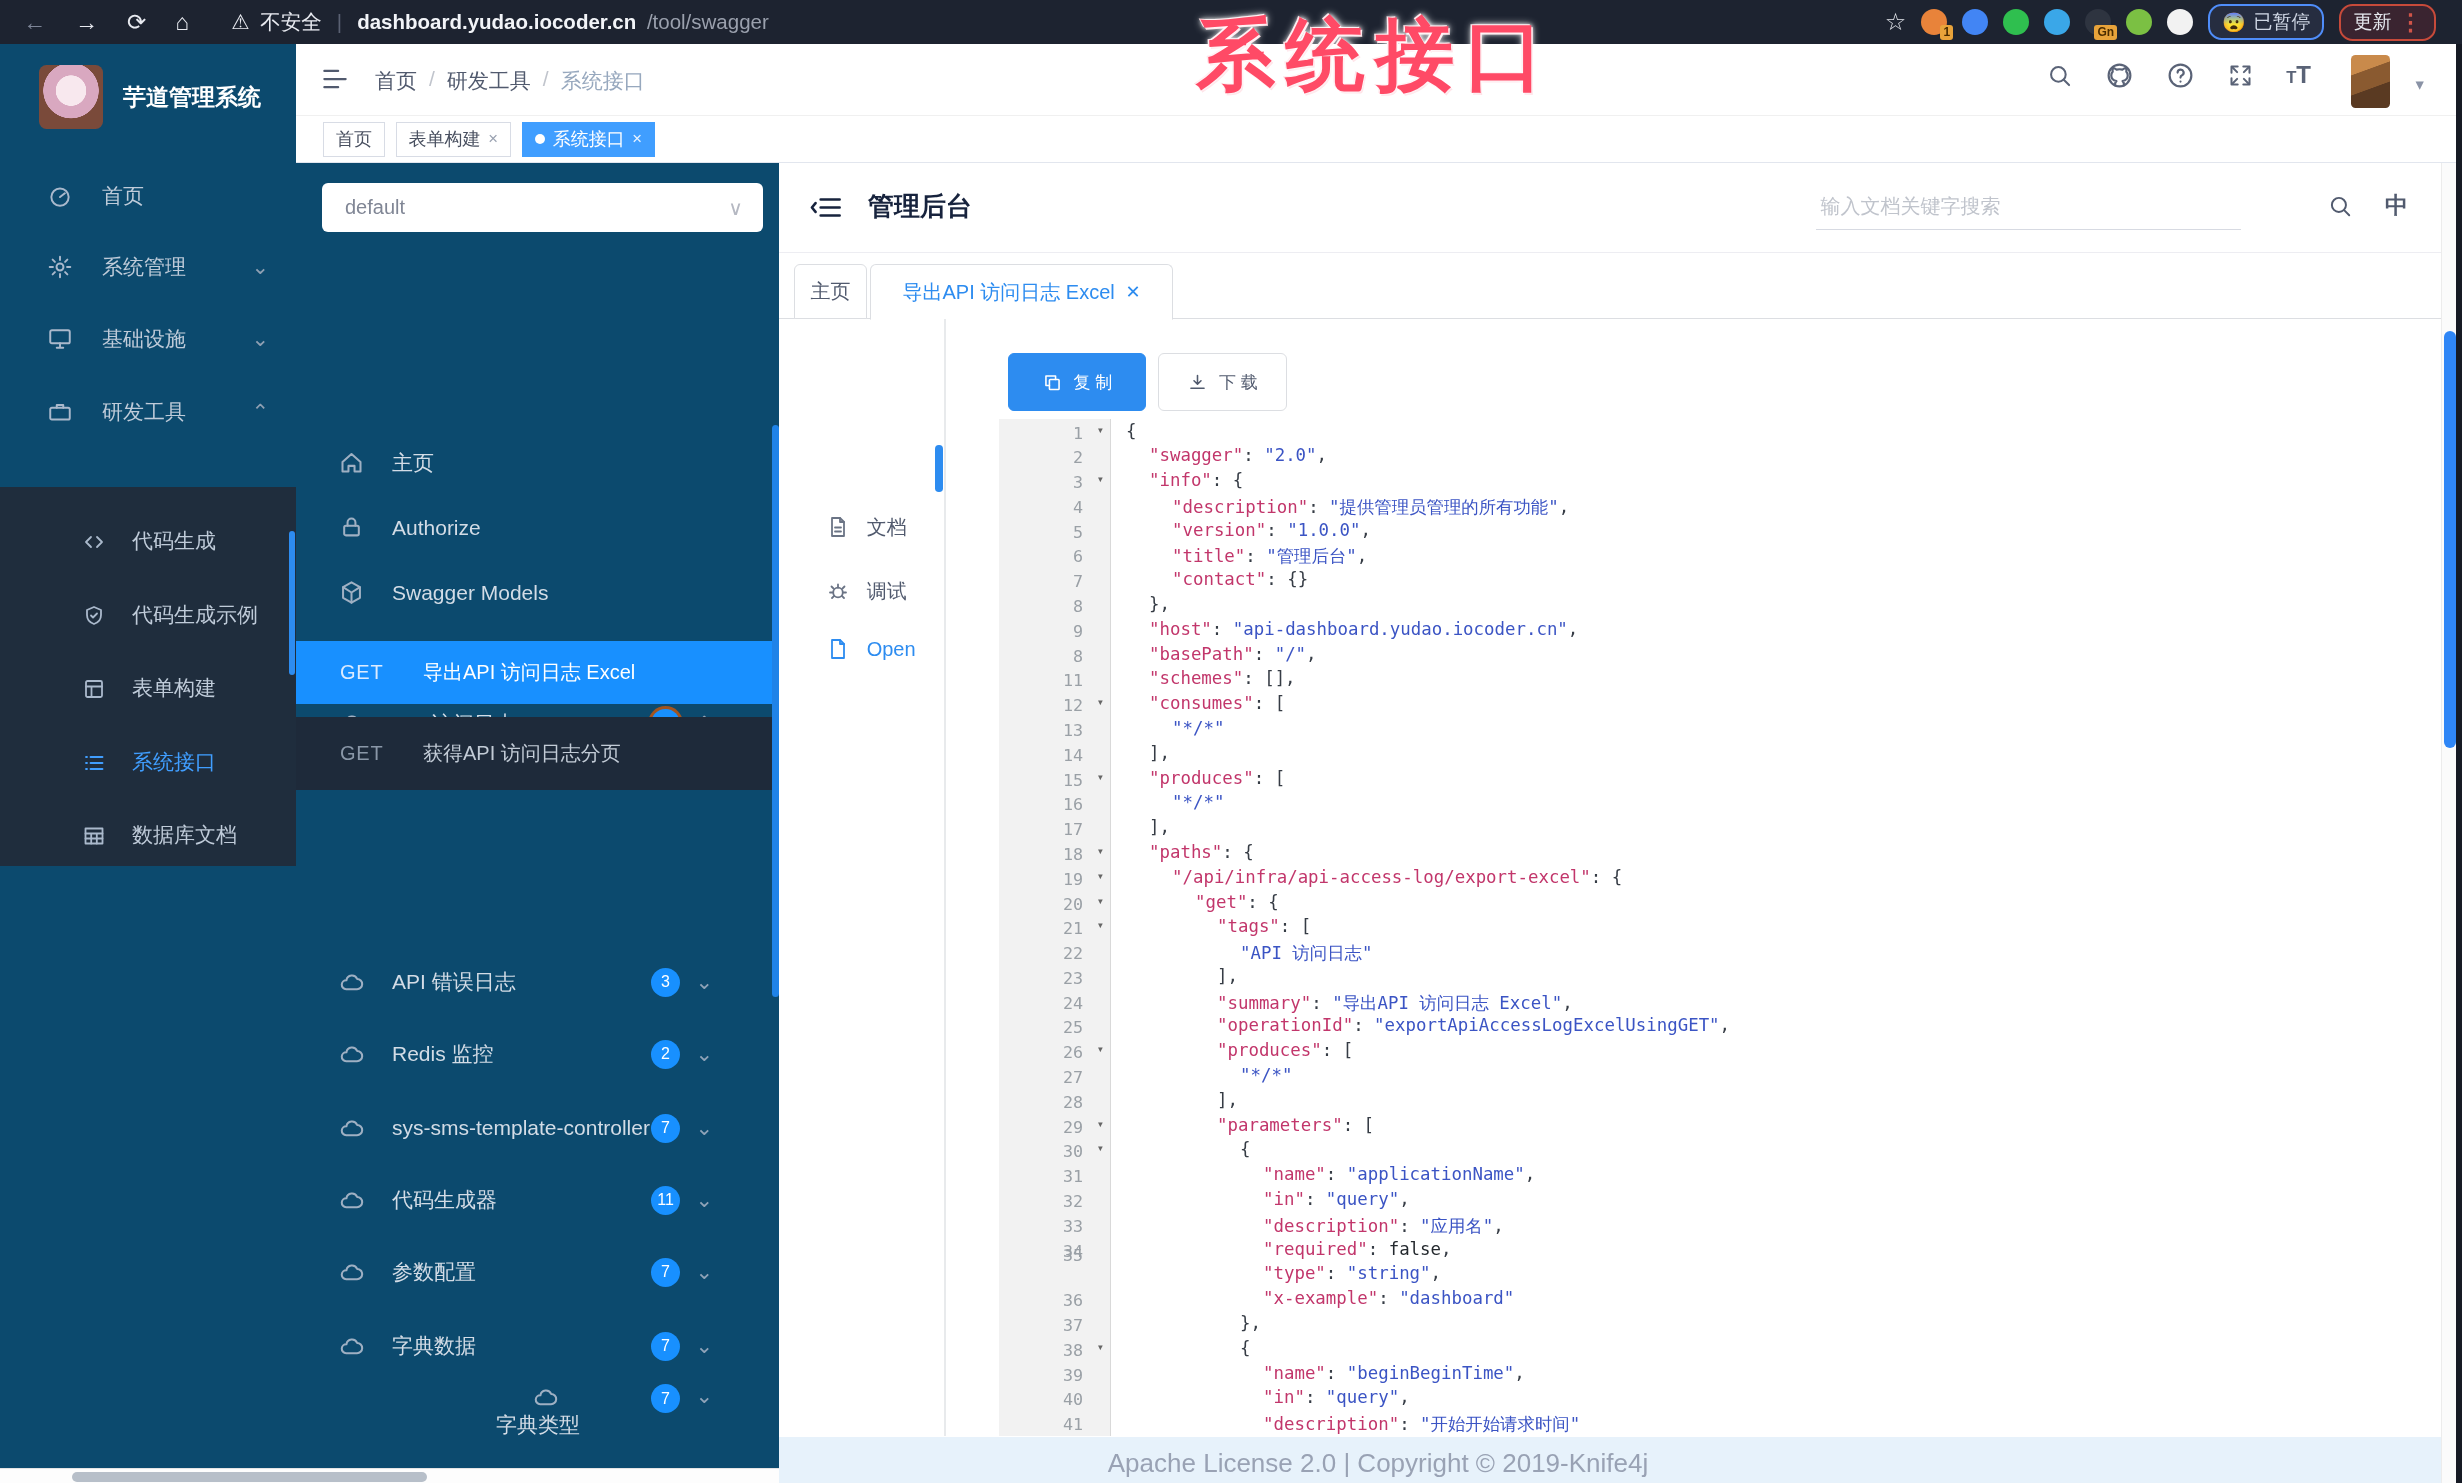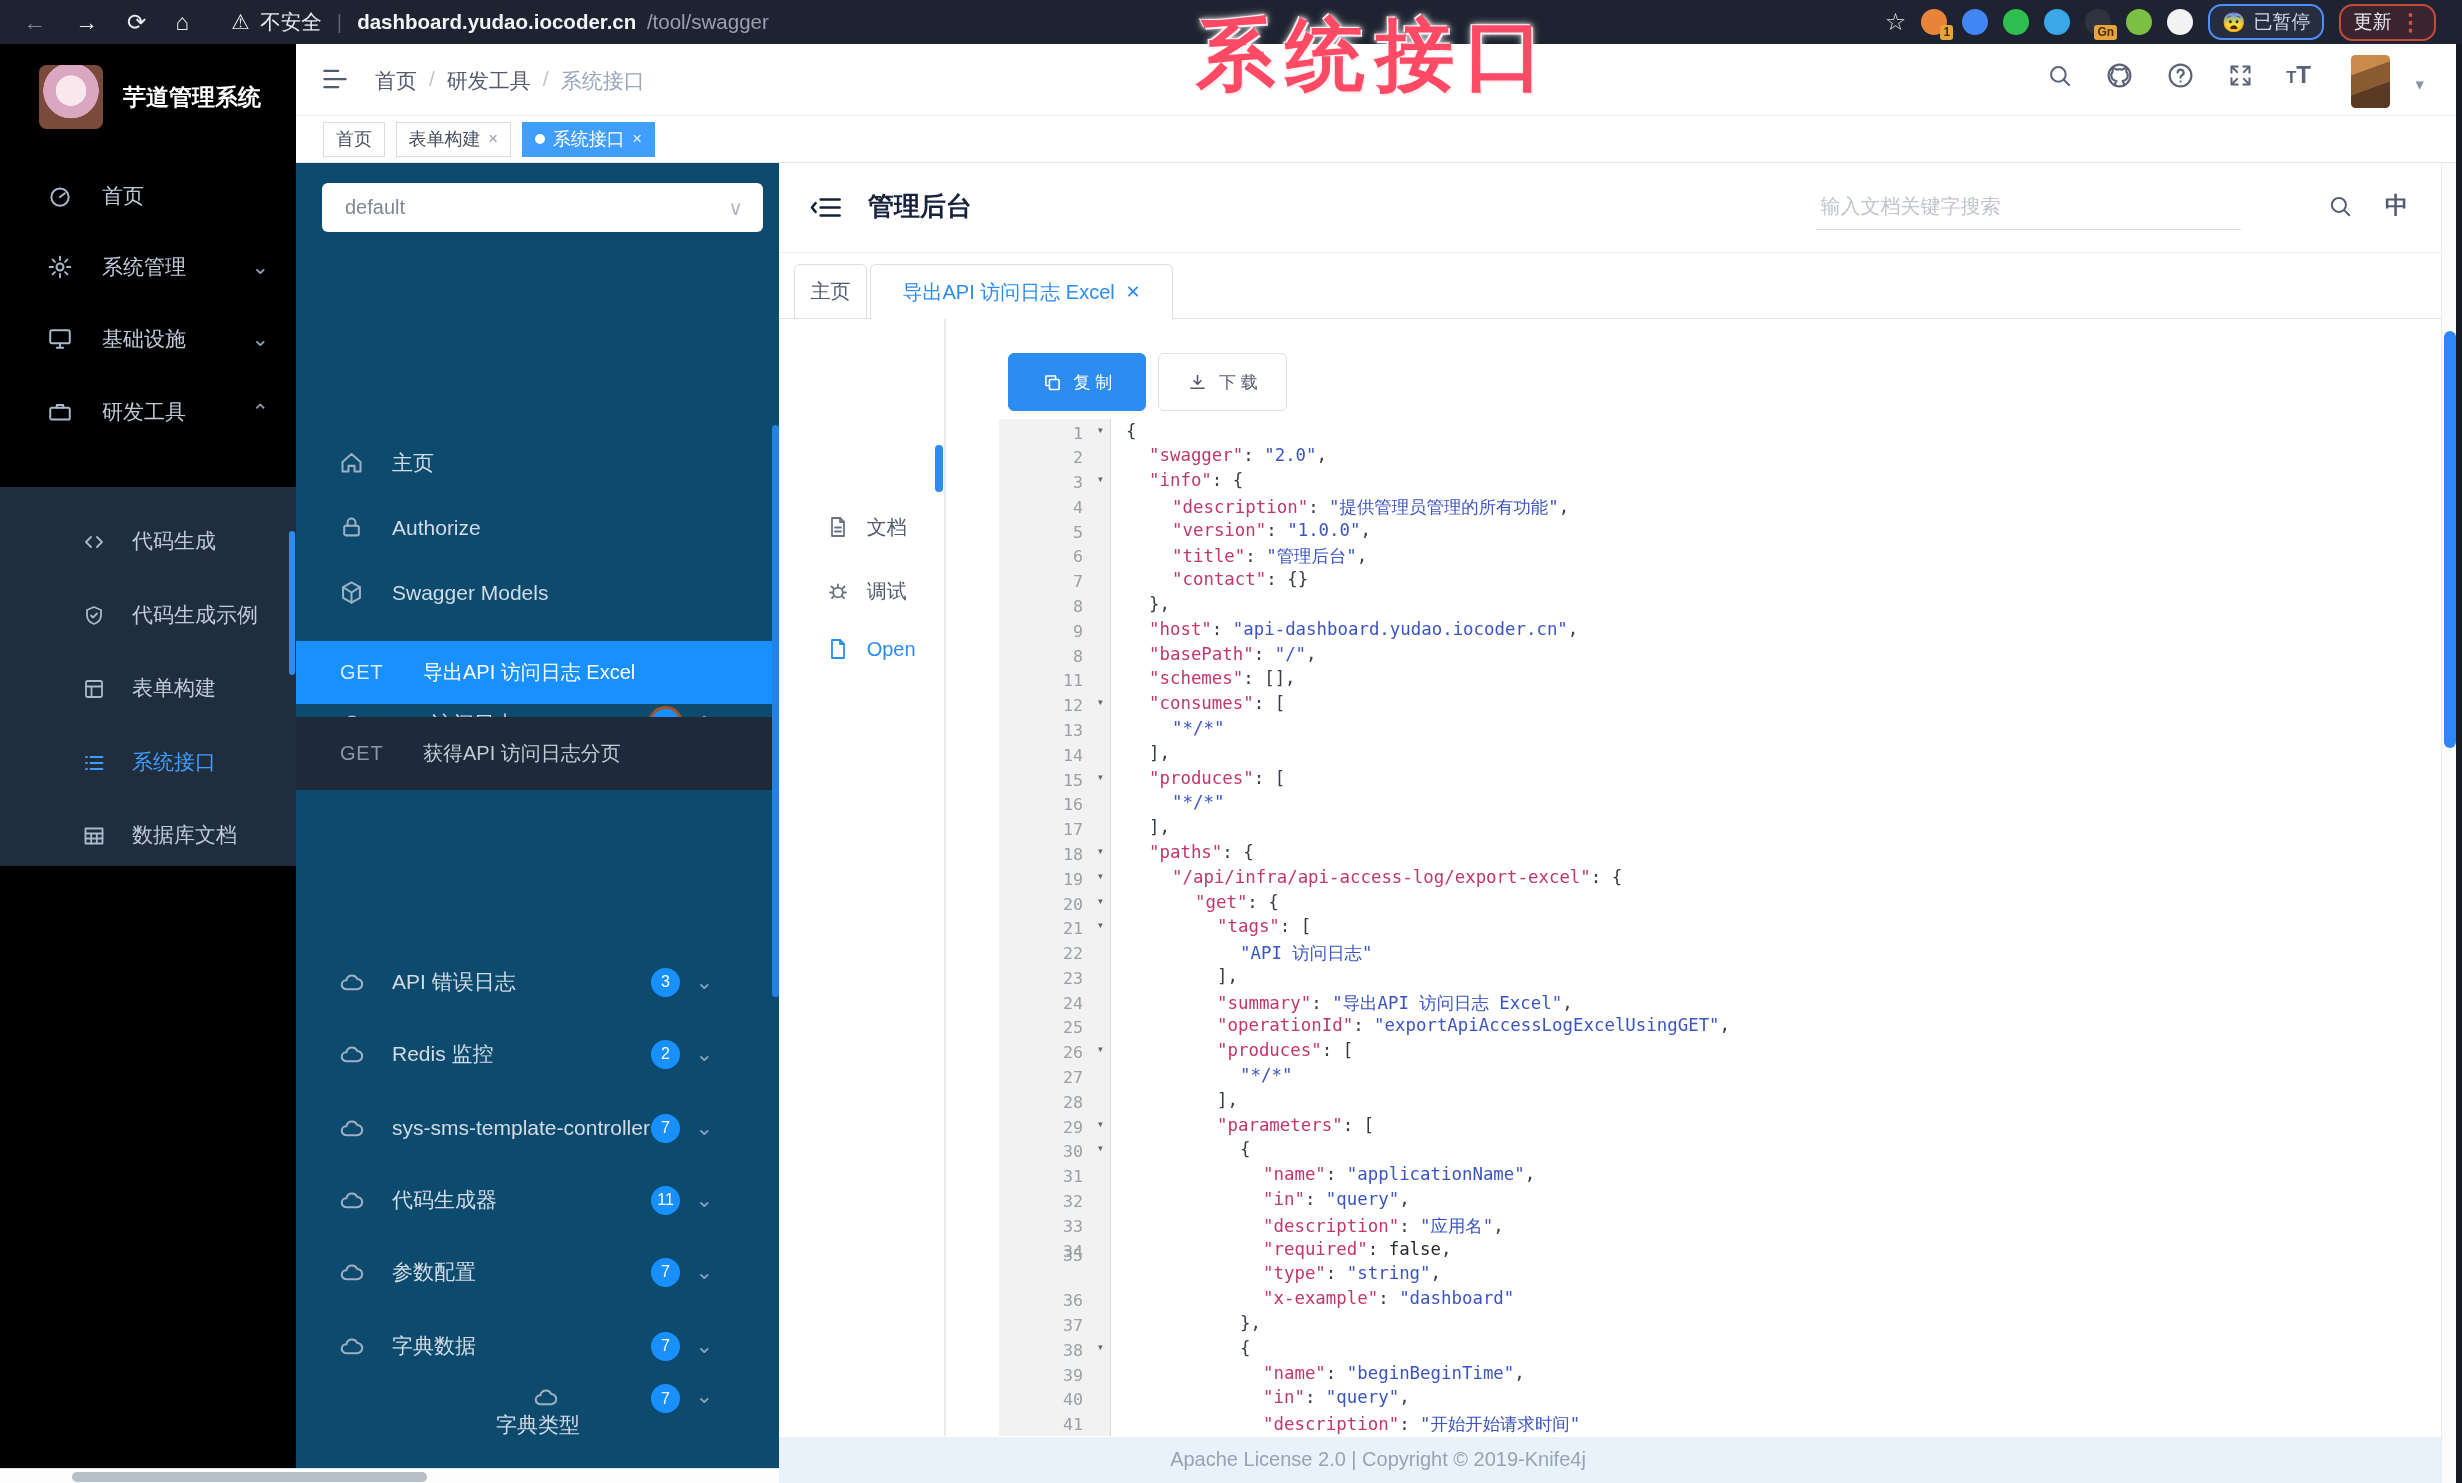--- a/index.html
+++ b/index.html
@@ -21,21 +21,21 @@
             border-radius:3px;padding:0 3px;line-height:15px;font-weight:bold;}
   .pill{display:flex;align-items:center;gap:7.6px;border-radius:13.6px;padding:3px 12px;font-size:19px;color:#cfd6e4;}
   .pill.paused{border:2.3px solid #4f8df9;background:#262d40;}
   .pill.update{border:2.3px solid #c74a3a;background:#3a2430;color:#e3e6ec;}
   .threedot{color:#d05448;font-size:23px;font-weight:bold;letter-spacing:0;}
   
   .watermark{position:absolute;left:1196px;top:3px;font-size:79px;font-weight:bold;color:#ff4a66;
              letter-spacing:10.6px;z-index:60;
              text-shadow:0 0 4.5px #fff,0 0 9px #fff,1.5px 1.5px 0 #ffd9e0,-1.5px -1.5px 0 #ffd9e0;}
   
-  .sidebar{position:absolute;left:0;top:44px;width:296px;height:1440px;background:#000000;overflow:hidden;}
+  .sidebar{position:absolute;left:0;top:44px;width:296px;height:1440px;background:#0c4a6e;overflow:hidden;}
   .logo-row{display:flex;align-items:center;gap:20px;padding:21px 0 0 39px;}
   .logo-img{width:64px;height:64px;border-radius:7.6px;
             background:radial-gradient(circle at 50% 40%,#f8e8ee 0 30%,#d9a8c0 31% 55%,#7a4a3a 56% 100%);}
   .logo-title{color:#fff;font-size:23px;font-weight:bold;}
   .m-item{position:absolute;left:0;width:296px;height:71px;display:flex;align-items:center;color:#bfcbd9;font-size:21px;cursor:pointer;}
   .m-item .mi{margin-left:47px;margin-right:29px;color:#aab9cc;}
   .m-item .arrow{position:absolute;right:27px;color:#8fa0b3;}
   .submenu{position:absolute;left:0;top:443px;width:296px;height:379px;background:#1f2d3d;}
   .s-item{position:absolute;left:0;width:296px;height:74px;display:flex;align-items:center;color:#bfcbd9;font-size:21px;cursor:pointer;}
   .s-item .mi{margin-left:82px;margin-right:26px;color:#aab9cc;}
@@ -111,21 +111,21 @@
           font-family:"DejaVu Sans Mono","DejaVu Sans",monospace;}
   .gutter{position:absolute;left:0;top:0;width:111px;height:1017px;background:#f2f2f2;border-right:1.5px solid #d9d9d9;}
   .gline{position:absolute;left:0;width:111px;height:25px;font-size:16.7px;color:#9aa0a6;}
   .gline .num{position:absolute;right:27px;top:2.3px;}
   .gline .fold{position:absolute;right:6px;top:2.3px;color:#666;font-size:12px;cursor:pointer;}
   .cl{position:absolute;left:127px;height:25px;font-size:17.4px;white-space:pre;color:#363c45;top:0;}
   .cl .k{color:#c2366b;}
   .cl .v{color:#3b54c4;}
   .cl .b{color:#24292e;}
   .footer{position:absolute;left:0;top:1274px;width:1683px;height:47px;background:#e7f2fb;}
-  .footer .ftext{position:absolute;left:0;top:10.6px;width:1198px;text-align:center;font-size:20px;color:#99a2b4;}
+  .footer .ftext{position:absolute;left:0;top:10.6px;width:1198px;text-align:center;font-size:26px;color:#99a2b4;}
   
   .vtrack{position:absolute;left:1662px;top:0;width:16.7px;height:1321px;background:#fbfbfb;border-left:1.5px solid #ececec;}
   .vthumb{position:absolute;left:1.5px;top:168px;width:12px;height:417px;background:#2f86f6;border-radius:6px;}
   .edgestrip{position:absolute;left:2456px;top:44px;width:6px;height:1440px;background:#161a24;z-index:50;}
   .lsb-thumb{position:absolute;left:289px;top:531px;width:6px;height:144px;background:#2d8cf0;border-radius:3px;z-index:10;}
 </style>
 </head>
 <body>
 
 <div id="root">

